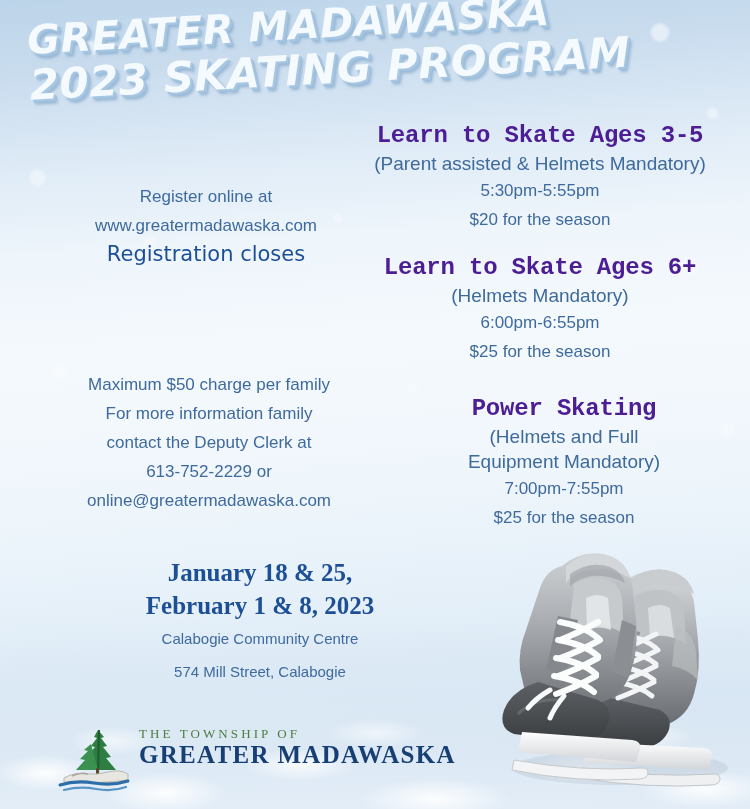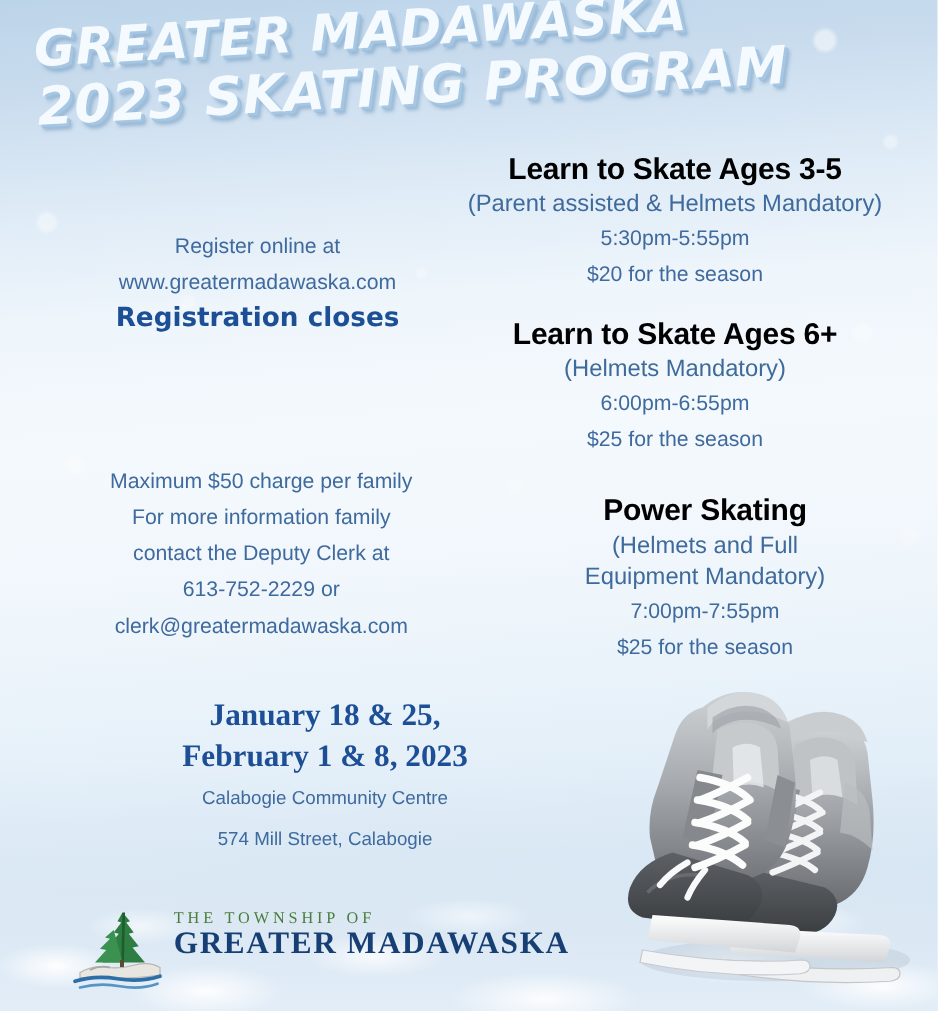--- a/index.html
+++ b/index.html
@@ -76,37 +76,37 @@
        2px 2px 0 #a6c6e2,
        3px 3px 0 #9dbfdd,
        4px 5px 3px rgba(110,150,185,.55);
     white-space:nowrap;
   }
   .title-line.l2{ font-size:42px; }
 
   
   .blk{ position:absolute; text-align:center; }
   .hd{
-    font-family:Liberation Sans, sans-serif;
+    font-family:Liberation Mono, monospace;
     font-weight:bold;
     font-size:24px; line-height:31px;
-    color:#000000;
+    color:#4c1d95;
     letter-spacing:-.2px;
   }
   .sub{
     font-size:19px; line-height:25px;
     color:#3e6a9c;
   }
   .body{
     font-size:17px; line-height:29px;
     color:#3f6a9e;
   }
   .body-b{
     font-family:"DejaVu Sans", sans-serif;
-    font-weight:bold;
+    font-weight:normal;
     font-size:21px; line-height:29px;
     color:#1d4f96;
   }
   .big-b{
     font-family:Liberation Serif, serif;
     font-weight:bold;
     font-size:25px; line-height:33px;
     color:#1d4f96;
   }
   .big{
@@ -182,21 +182,21 @@
   <div class="sub">Equipment Mandatory)</div>
   <div class="body">7:00pm-7:55pm</div>
   <div class="body">$25 for the season</div>
 </div>
 
 <div class="blk" id="contact-block">
   <div class="body">Maximum $50 charge per family</div>
   <div class="body">For more information family</div>
   <div class="body">contact the Deputy Clerk at</div>
   <div class="body">613-752-2229 or</div>
-  <div class="body">clerk@greatermadawaska.com</div>
+  <div class="body">online@greatermadawaska.com</div>
 </div>
 
 <div class="blk" id="dates-block">
   <div class="big-b">January 18 &amp; 25,</div>
   <div class="big-b">February 1 &amp; 8, 2023</div>
   <div class="big">Calabogie Community Centre</div>
   <div class="big">574 Mill Street, Calabogie</div>
 </div>
 
 <div id="skates">

